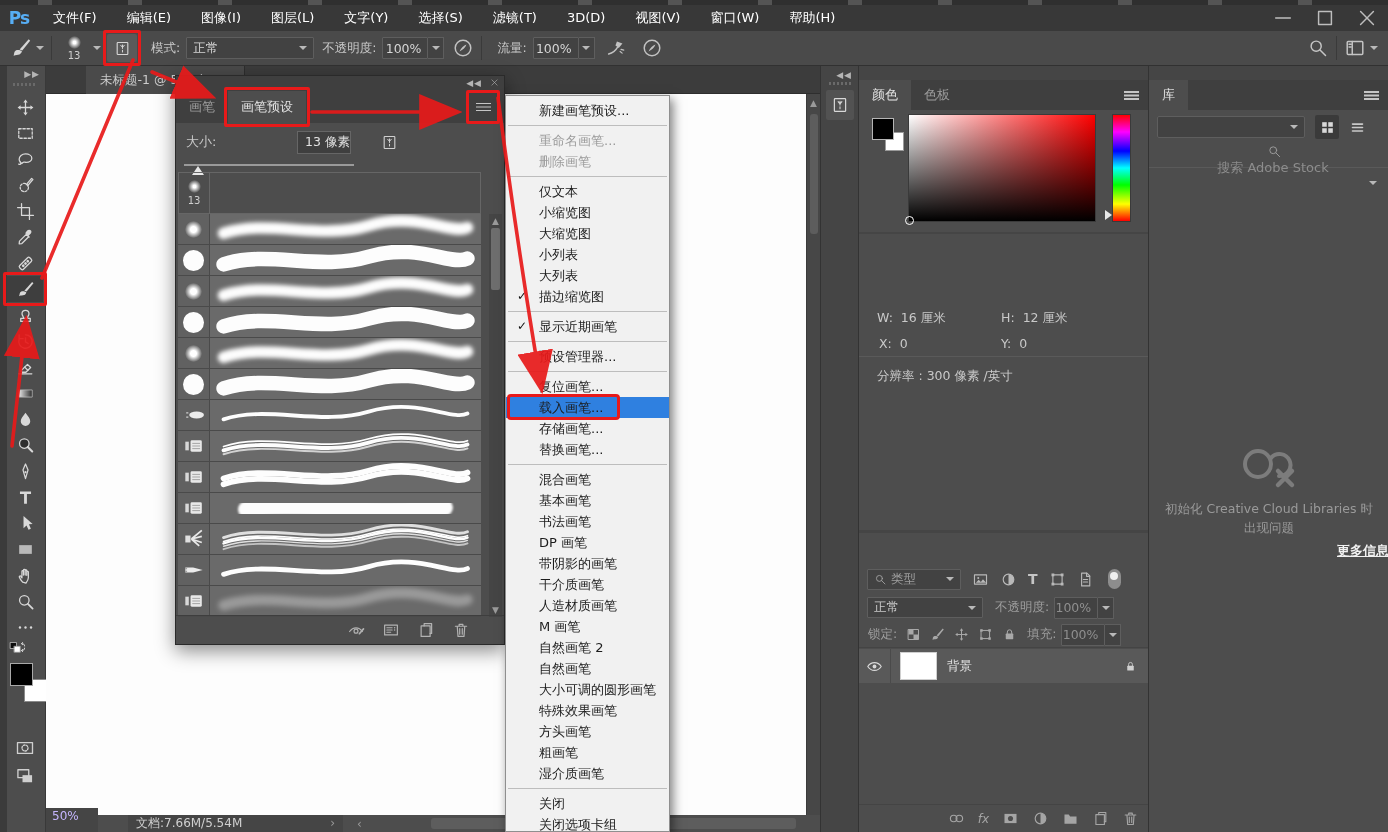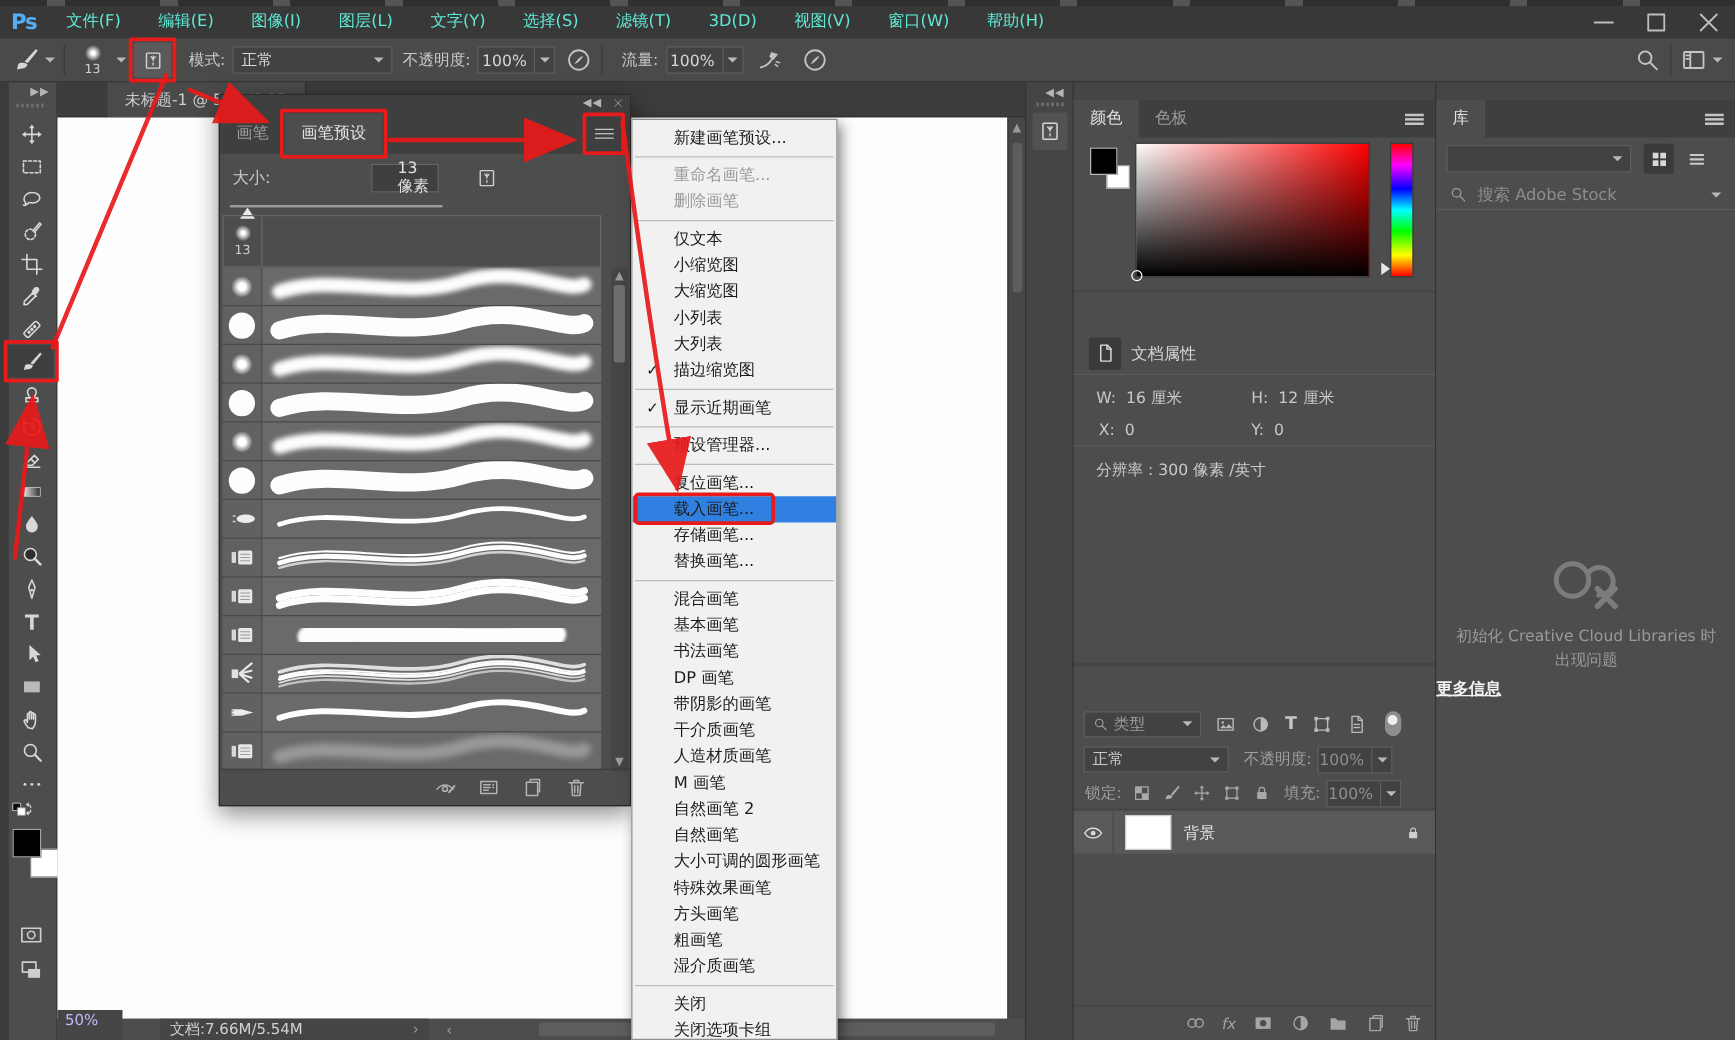--- a/index.html
+++ b/index.html
@@ -12,21 +12,21 @@
   .abs { position:absolute; }
 
   
   #top-sliver { left:0; top:0; width:1388px; height:5px; background:#2c2c2c;
     background-image:repeating-linear-gradient(90deg,#2c2c2c 0 38px,#555 38px 52px,#2c2c2c 52px 90px); opacity:.9; }
 
   
   #titlebar { left:0; top:5px; width:1388px; height:26px; background:#383838; display:flex; align-items:center; }
   #ps-logo { width:38px; text-align:center; color:#57aef5; font-weight:bold; font-size:17px; letter-spacing:-1px; }
   #menu-items { display:flex; }
-  .menuitem { padding:0 15px; line-height:26px; color:#5eead4; font-size:13px; cursor:default; }
+  .menuitem { padding:0 15px; line-height:26px; color:#ffffff; font-size:13px; cursor:default; }
   #win-controls { margin-left:auto; display:flex; height:26px; }
   .winbtn { width:42px; height:26px; display:flex; align-items:center; justify-content:center; color:#bdbdbd; }
   .winbtn svg { width:13px; height:13px; }
 
   
   #optionsbar { left:0; top:31px; width:1388px; height:35px; background:#4a4a4a;
     border-bottom:1px solid #313131; display:flex; align-items:center; }
   .obar-sep { width:1px; height:24px; background:#3a3a3a; margin:0 7px; }
   .ic { display:inline-flex; }
   .ic svg { width:22px; height:22px; }
@@ -153,46 +153,46 @@
   .lb-fx { font-size:12px; font-style:italic; color:#a5a5a5; }
 
   
   #far-dock { left:1148px; top:66px; width:240px; height:766px; background:#454545; border-left:1px solid #333; }
   #lib-panel { position:absolute; left:0; top:14px; width:240px; height:752px; background:#4d4d4d; }
   #lib-toolbar { position:absolute; left:0; top:33px; width:100%; height:28px; display:flex; align-items:center; }
   #lib-dropdown { margin-left:8px; width:148px; height:22px; border-radius:2px; }
   #lib-grid-btn { margin-left:10px; width:24px; height:24px; background:#3a3a3a; border-radius:2px; display:flex; align-items:center; justify-content:center; color:#d8d8d8; }
   #lib-list-btn { margin-left:6px; width:24px; height:24px; display:flex; align-items:center; justify-content:center; color:#c9c9c9; }
   #lib-grid-btn svg,#lib-list-btn svg { width:15px; height:15px; }
-  #lib-search { position:absolute; left:0; top:64px; width:100%; height:24px; display:flex; align-items:center; border-bottom:1px solid #5a5a5a; }
+  #lib-search { position:absolute; left:0; top:64px; width:100%; height:24px; display:flex; align-items:center; border-bottom:1px solid #5a5a5a;flex-direction:column; }
   #lib-search .ic { margin-left:10px; color:#9a9a9a; }
   #lib-search .ic svg { width:15px; height:15px; }
   #lib-search-ph { margin-left:8px; color:#8d8d8d; font-size:13px; }
   #lib-search .caret { margin-left:auto; margin-right:12px; }
   #cc-error-icon { position:absolute; left:83px; top:358px; width:74px; height:56px; color:#7c7c7c; }
   #cc-error-text { position:absolute; left:14px; top:420px; width:212px; text-align:center; color:#9a9a9a; font-size:12.5px; line-height:1.5; }
-  #lib-more-info { position:absolute; left:0; top:462px; width:100%; text-align:left; color:#f2f2f2; font-weight:bold; text-decoration:underline; font-size:13px; }
+  #lib-more-info { position:absolute; left:0; top:462px; width:100%; text-align:right; color:#f2f2f2; font-weight:bold; text-decoration:underline; font-size:13px; }
 
   
   #brush-panel { left:175px; top:75px; width:330px; height:570px; background:#4d4d4d;
     border:1px solid #2a2a2a; box-shadow:0 6px 18px rgba(0,0,0,.45); z-index:10; }
   #bp-ministrip { position:absolute; left:0; top:0; width:100%; height:15px; background:#3f3f3f; }
   #bp-collapse { position:absolute; right:22px; top:2px; color:#b5b5b5; font-size:9px; letter-spacing:1px; }
   #bp-close { position:absolute; right:5px; top:2px; color:#b5b5b5; }
   #bp-close svg { width:9px; height:9px; }
   #bp-tabs { position:absolute; left:0; top:15px; width:100%; height:32px; background:#3f3f3f; display:flex; align-items:flex-end; }
   #bp-tabs .ptab { height:32px; line-height:32px; }
   #bp-menu-btn { margin:0 8px 4px auto; width:26px; height:24px; display:flex; align-items:center; justify-content:center; position:relative; }
   #bp-menu-btn .bars { position:relative; width:15px; height:9px; }
   #bp-menu-btn .bars::before { content:""; position:absolute; left:0; top:0; width:15px; height:1.5px; background:#c5c5c5;
     box-shadow:0 3.5px 0 #c5c5c5, 0 7px 0 #c5c5c5; }
   #bp-size-row { position:absolute; left:10px; top:53px; width:310px; height:26px; display:flex; align-items:center; }
   #bp-size-label { color:#c9c9c9; font-size:13px; }
   #bp-size-value { position:absolute; left:111px; width:54px; height:23px; background:#3f3f3f; border:1px solid #666;
-    color:#e2e2e2; font-size:12.5px; display:flex; align-items:center; padding-left:20px; }
+    color:#e2e2e2; font-size:12.5px; display:flex; align-items:center; padding-left:7px; }
   #bp-size-row .ic { position:absolute; left:195px; color:#d0d0d0; }
   #bp-slider { position:absolute; left:8px; top:86px; width:170px; height:12px; }
   #bp-slider .track { position:absolute; left:0; top:2px; width:170px; height:2px; background:#9a9a9a; }
   #bp-slider .thumb { position:absolute; left:8px; top:4px; width:0; height:0;
     border:6px solid transparent; border-bottom:9px solid #e8e8e8; border-top:none; }
   #bp-recent { position:absolute; left:2px; top:96px; width:303px; height:42px; display:flex; }
   #bp-recent .cell1 { width:32px; height:42px; border:1px solid #666; display:flex; flex-direction:column; align-items:center; justify-content:center; }
   #bp-recent .cell1 .dot { width:13px; height:13px; border-radius:50%; background:radial-gradient(circle,#fff 15%,rgba(255,255,255,0) 72%); }
   #bp-recent .cell1 .num { font-size:10px; color:#cfcfcf; margin-top:2px; }
   #bp-recent .cell2 { width:271px; height:42px; border:1px solid #666; border-left:none; }
@@ -612,31 +612,20 @@
       <div id="bg-color"></div>
       <div id="fg-color"></div>
       <div id="grad-box">
         <div id="grad-picker"></div>
       </div>
       <div id="hue-strip"></div>
       <div id="hue-thumb"></div>
     </div>
 
     <div class="rpanel" id="props-panel">
-      <div id="docprops-row">
-        <div id="docprops-icon">
-            <span class="ic">
-              <svg viewBox="0 0 24 24" fill="none" stroke="currentColor" stroke-width="1.6" stroke-linecap="round" stroke-linejoin="round">
-                <path d="M6.5 3h7.5l4 4v14H6.5z"></path>
-                <path d="M13.5 3v4.5H18"></path>
-              </svg>
-            </span>
-          </div>
-        <span style="color:#d6d6d6;">文档属性</span>
-      </div>
       <div class="props-line" style="left:18px; top:76px;">
         <b>W:</b><span>16 厘米</span>
       </div>
       <div class="props-line" style="left:142px; top:76px;">
         <b>H:</b><span>12 厘米</span>
       </div>
       <div class="props-line" style="left:20px; top:102px;">
         <b>X:</b><span>0</span>
       </div>
       <div class="props-line" style="left:142px; top:102px;">

